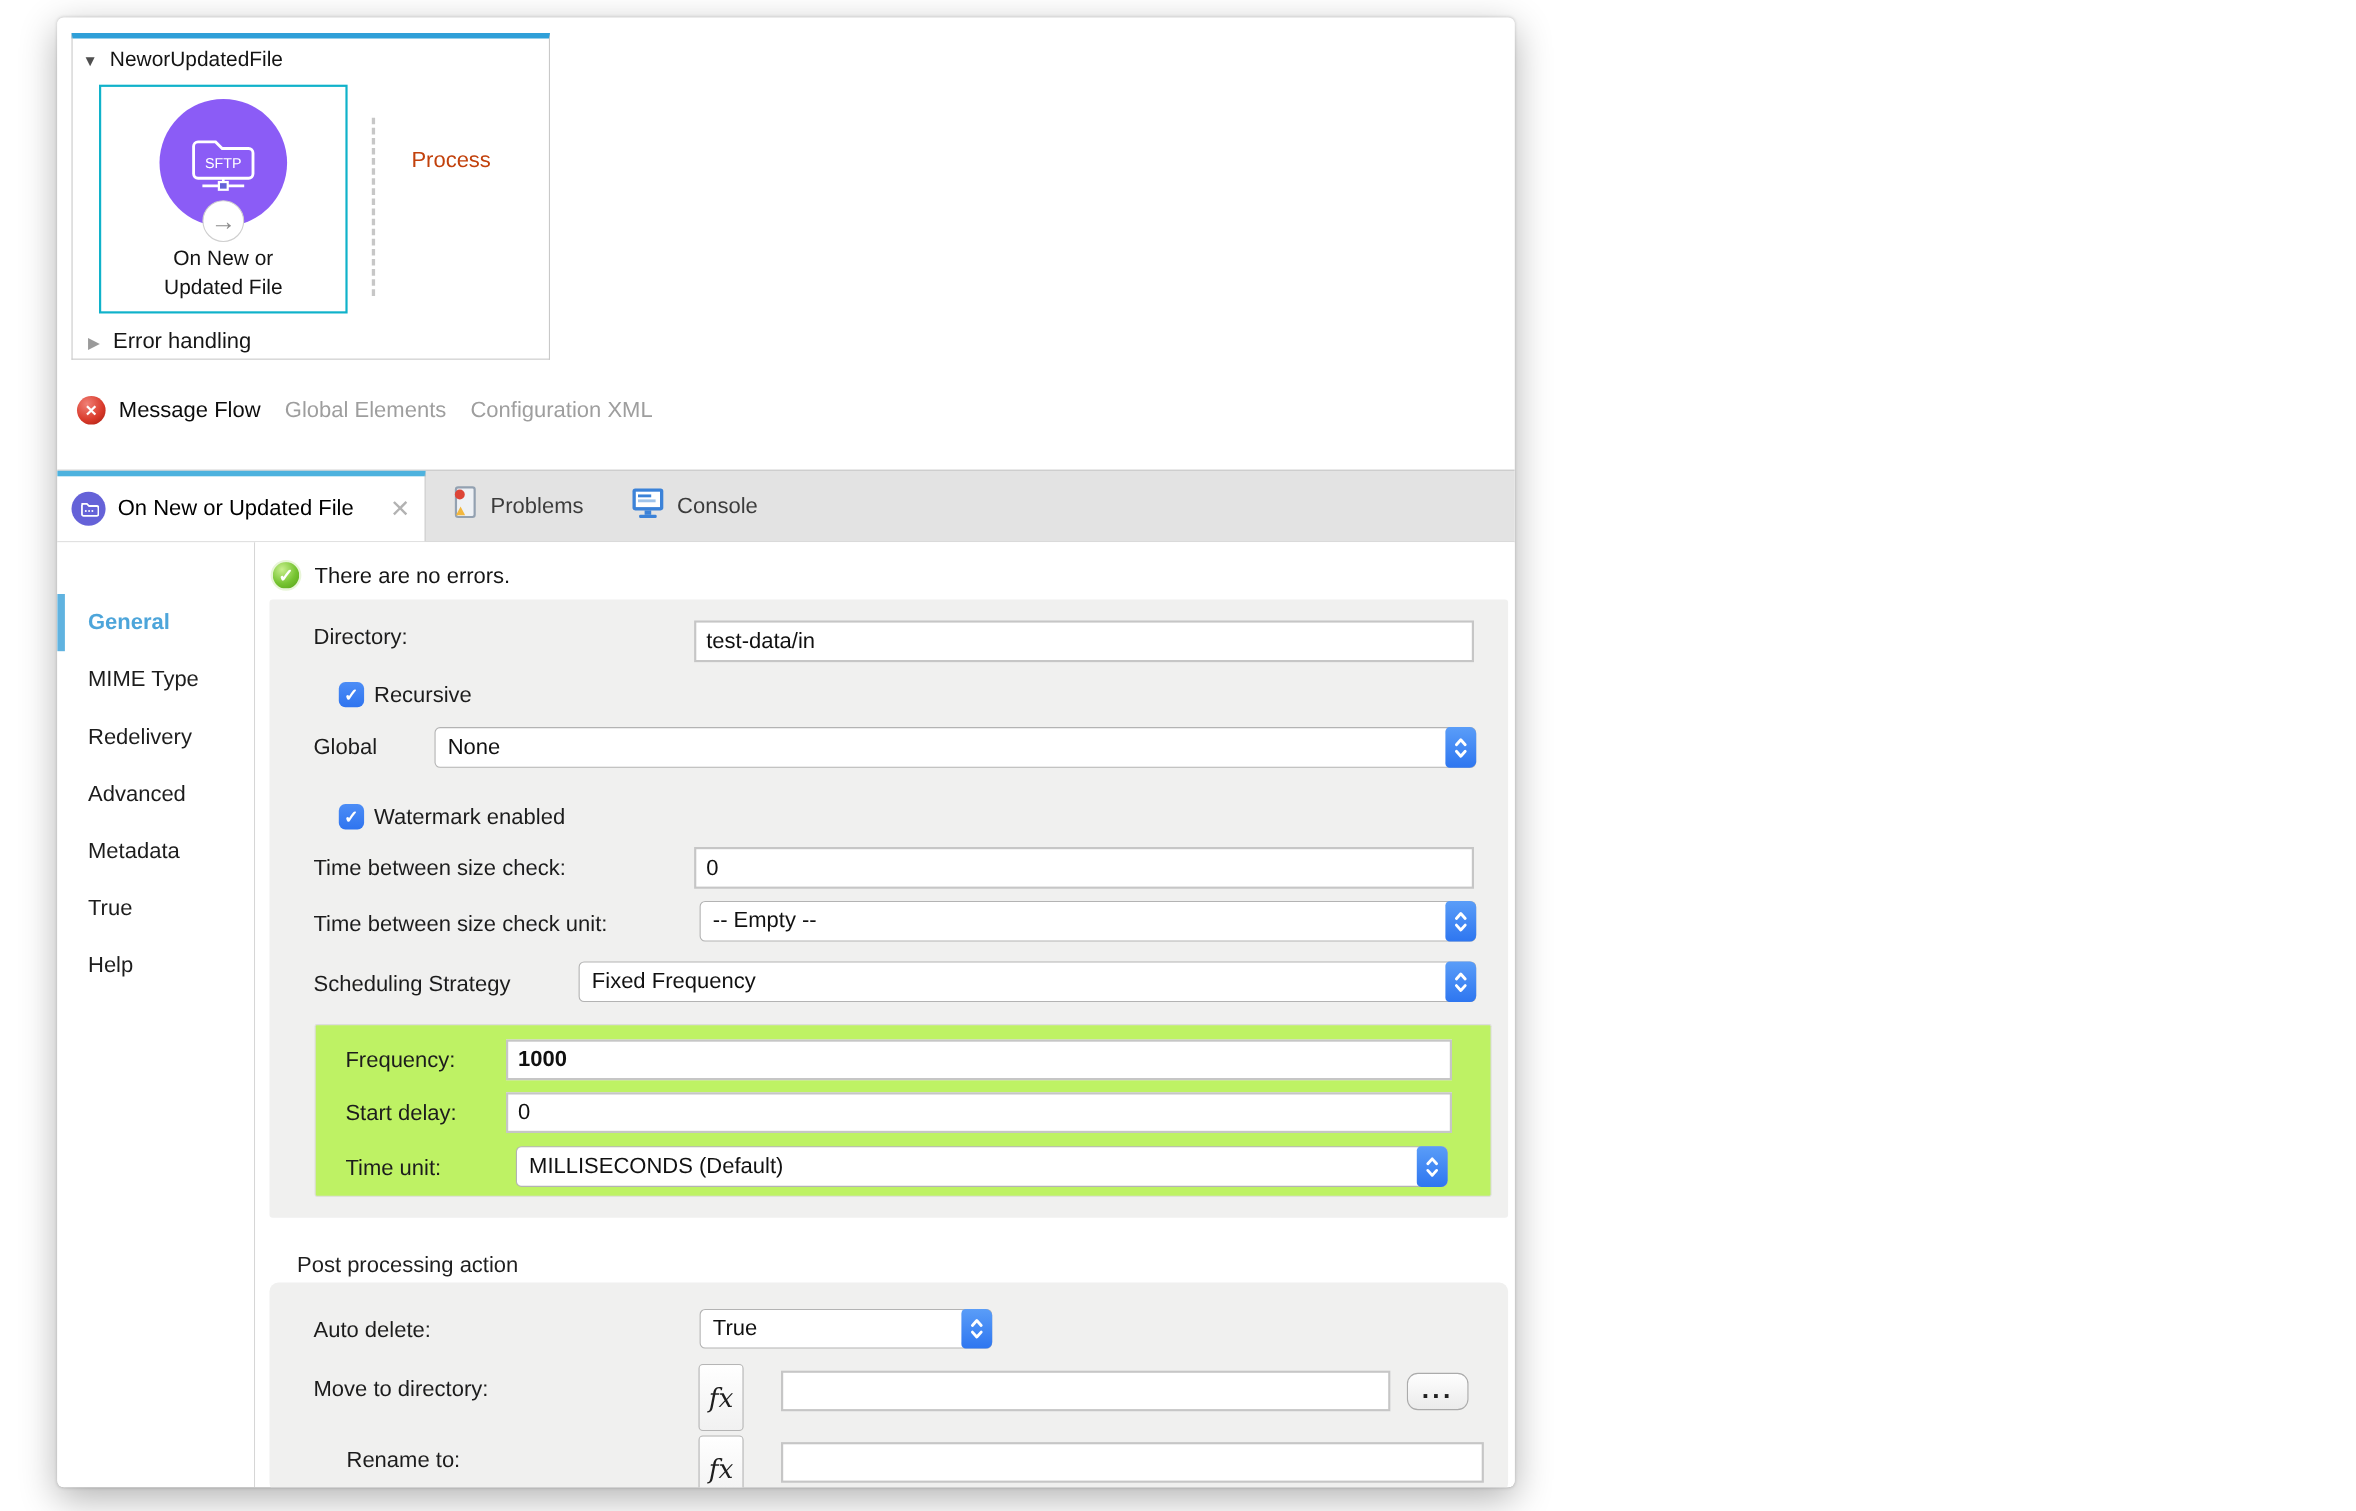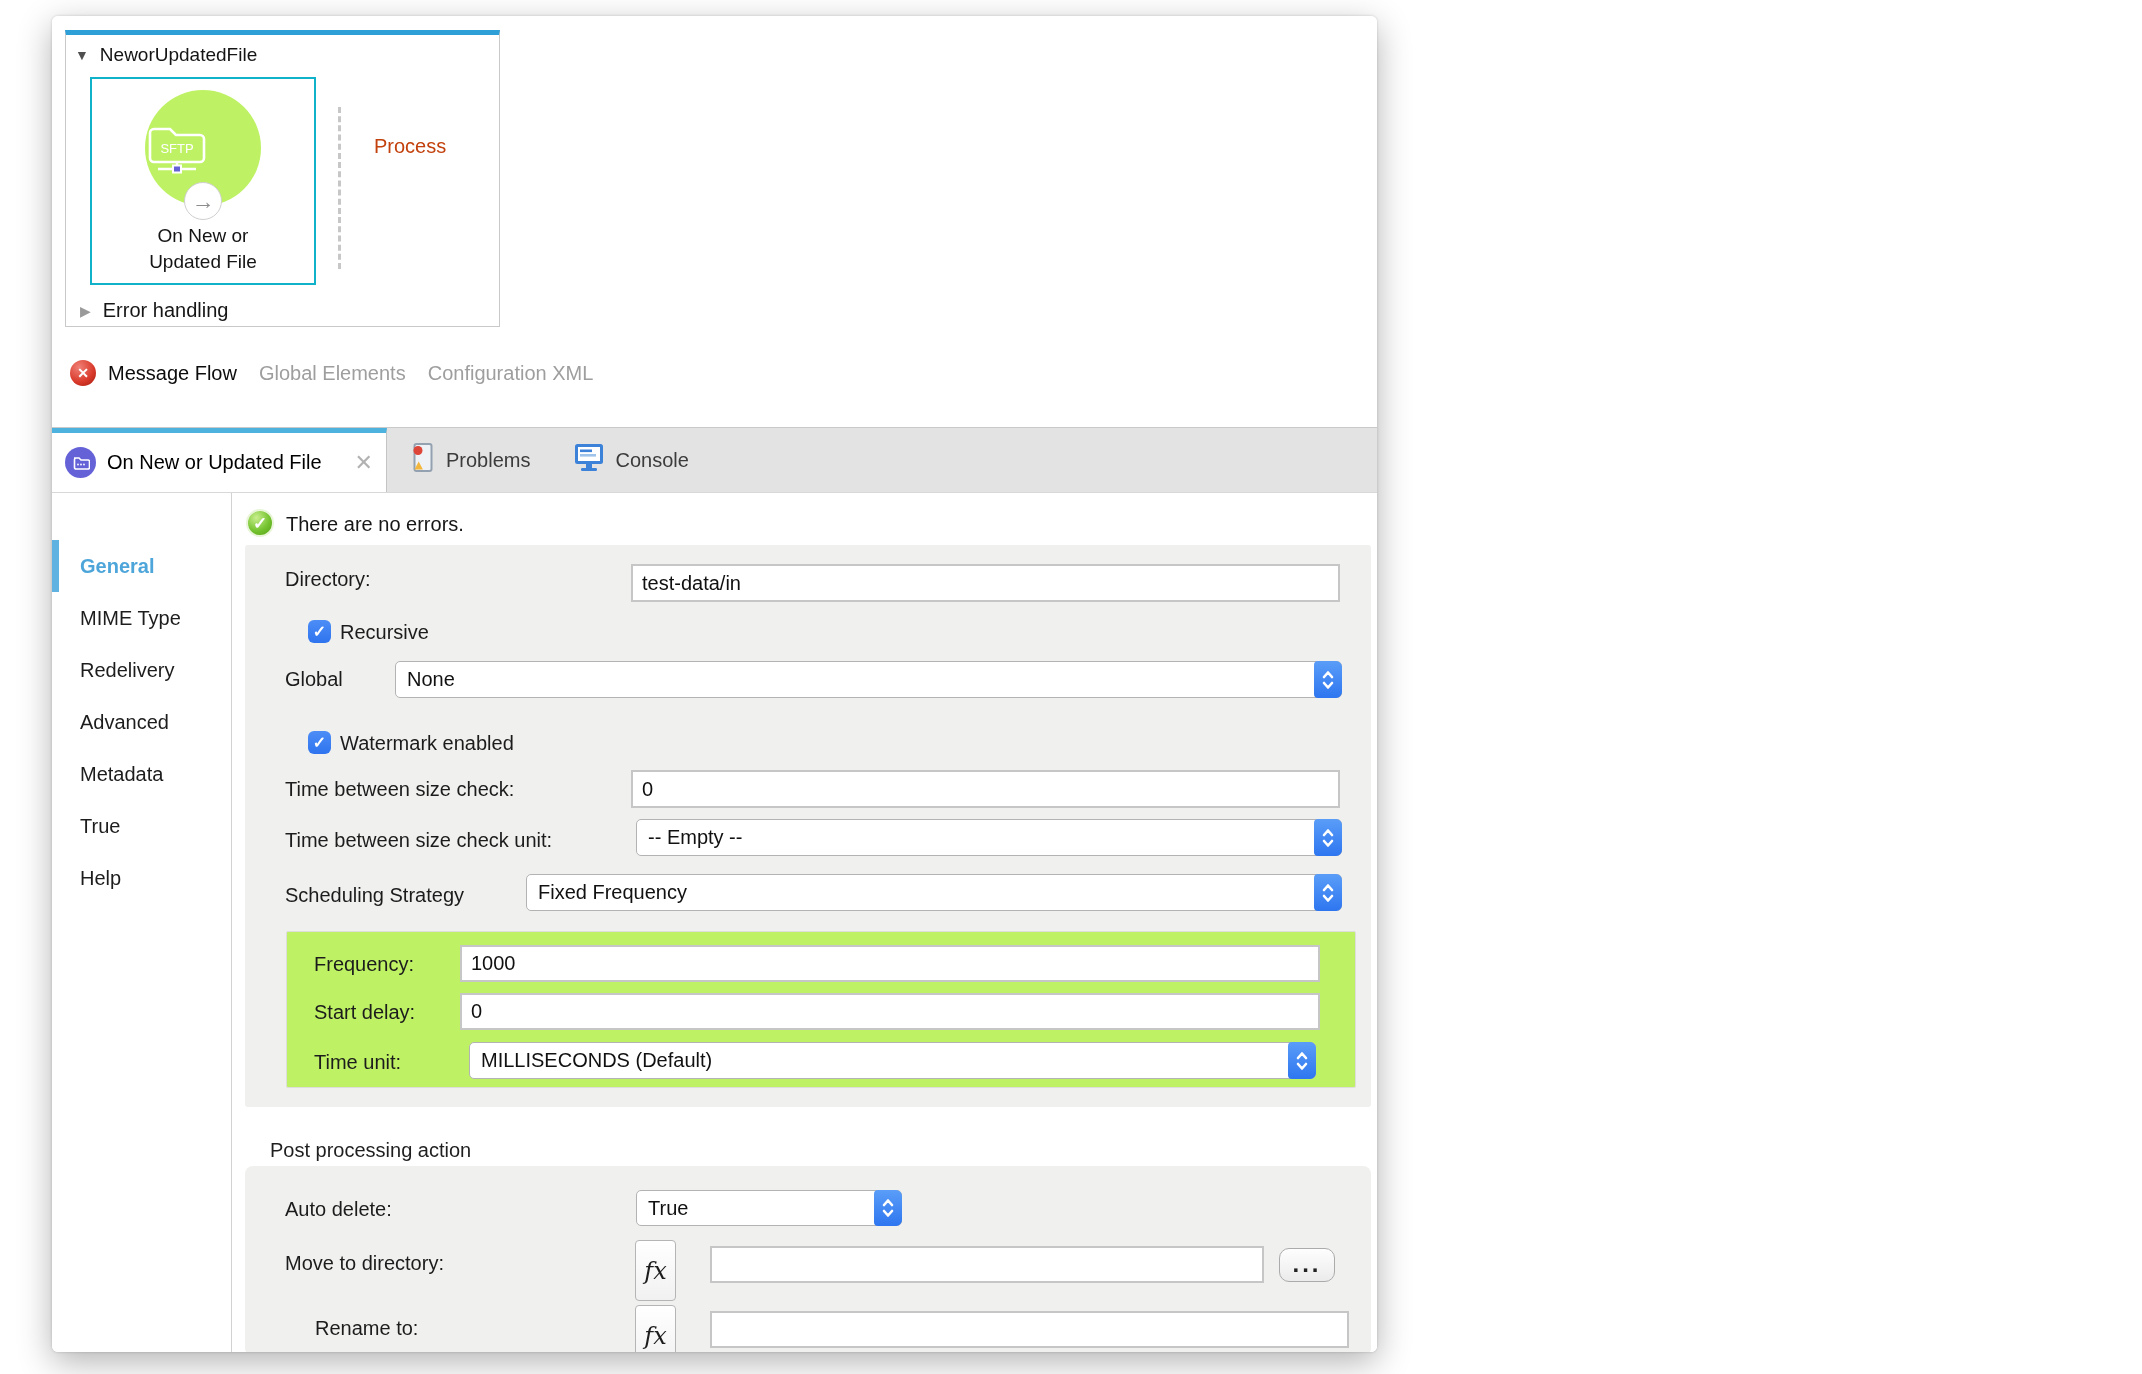--- a/index.html
+++ b/index.html
@@ -15,21 +15,21 @@
   .flow-box { position:absolute; left:13px; top:14px; width:435px; height:297px;
     background:#fff; border:1px solid #c9c9c9; border-top:5px solid #2f9fd8; }
   .flow-header { position:absolute; left:9px; top:9px; display:flex; align-items:center; gap:11px;
     font-size:19px; color:#141414; }
   .tri-down { font-size:14px; color:#4f4f4f; }
   .tri-right { font-size:14px; color:#9a9a9a; }
 
   .sftp-node { position:absolute; left:24px; top:42px; width:226px; height:208px;
     border:2px solid #10b2ca; background:#fff; display:flex; flex-direction:column; align-items:center; }
   .sftp-circle { margin-top:11px; width:116px; height:116px; border-radius:50%;
-    background:#bef264; display:flex; align-items:center; }
+    background:#8b5cf6; display:flex; align-items:center; justify-content:center; }
   .arrow-circle { width:38px; height:38px; border-radius:50%; background:#fff;
     border:1px solid #cfcfcf; margin-top:-24px; display:flex; align-items:center; justify-content:center;
     color:#8c8c8c; font-size:23px; line-height:1; }
   .node-label { margin-top:3px; width:152px; text-align:center; font-size:19px; line-height:1.35; color:#141414; }
 
   .proc-divider { position:absolute; left:272px; top:72px; height:162px; width:0;
     border-left:3px dashed #c7c7c7; }
   .process-label { position:absolute; left:308px; top:100px; font-size:20px; color:#c2410c; }
   .error-handling { position:absolute; left:14px; top:264px; display:flex; align-items:center; gap:12px;
     font-size:20px; color:#161616; }
@@ -95,21 +95,21 @@
   
   .dir-lbl { left:40px; top:23px; }     .dir-inp { left:386px; top:19px; width:709px; height:38px; }
   .rec-cb  { left:63px; top:75px; }     .rec-lbl { left:95px; top:76px; }
   .mat-lbl { left:40px; top:123px; }    .mat-dd  { left:150px; top:116px; width:947px; height:37px; }
   .wm-cb   { left:63px; top:186px; }    .wm-lbl  { left:95px; top:187px; }
   .tbs-lbl { left:40px; top:233px; }    .tbs-inp { left:386px; top:225px; width:709px; height:38px; }
   .tbu-lbl { left:40px; top:284px; }    .tbu-dd  { left:391px; top:274px; width:706px; height:37px; }
   .sch-lbl { left:40px; top:339px; }    .sch-dd  { left:281px; top:329px; width:816px; height:37px; }
   .inner   { position:absolute; left:41px; top:386px; width:1070px; height:157px;
              background:#bef264; border:1px solid #dddddc; border-radius:2px; }
-  .frq-lbl { left:27px; top:21px; }     .frq-inp { left:173px; top:13px; width:860px; height:37px; }
+  .frq-lbl { left:27px; top:21px; }     .frq-inp { left:173px; top:13px; width:860px; height:37px;font-weight:bold; }
   .dly-lbl { left:27px; top:69px; }     .dly-inp { left:173px; top:61px; width:860px; height:37px; }
   .tun-lbl { left:27px; top:119px; }    .tun-dd  { left:182px; top:110px; width:847px; height:37px; }
 
   
   .ad-lbl  { left:40px; top:32px; }     .ad-dd   { left:391px; top:24px; width:266px; height:36px; }
   .mv-lbl  { left:40px; top:86px; }     .mv-fx   { left:390px; top:74px; }
   .mv-inp  { left:465px; top:80px; width:554px; height:37px; }
   .mv-br   { left:1034px; top:82px; width:56px; height:34px; }
   .rn-lbl  { left:40px; top:151px;margin-left:30px; }    .rn-fx   { left:390px; top:139px; }
   .rn-inp  { left:465px; top:145px; width:639px; height:37px; }

